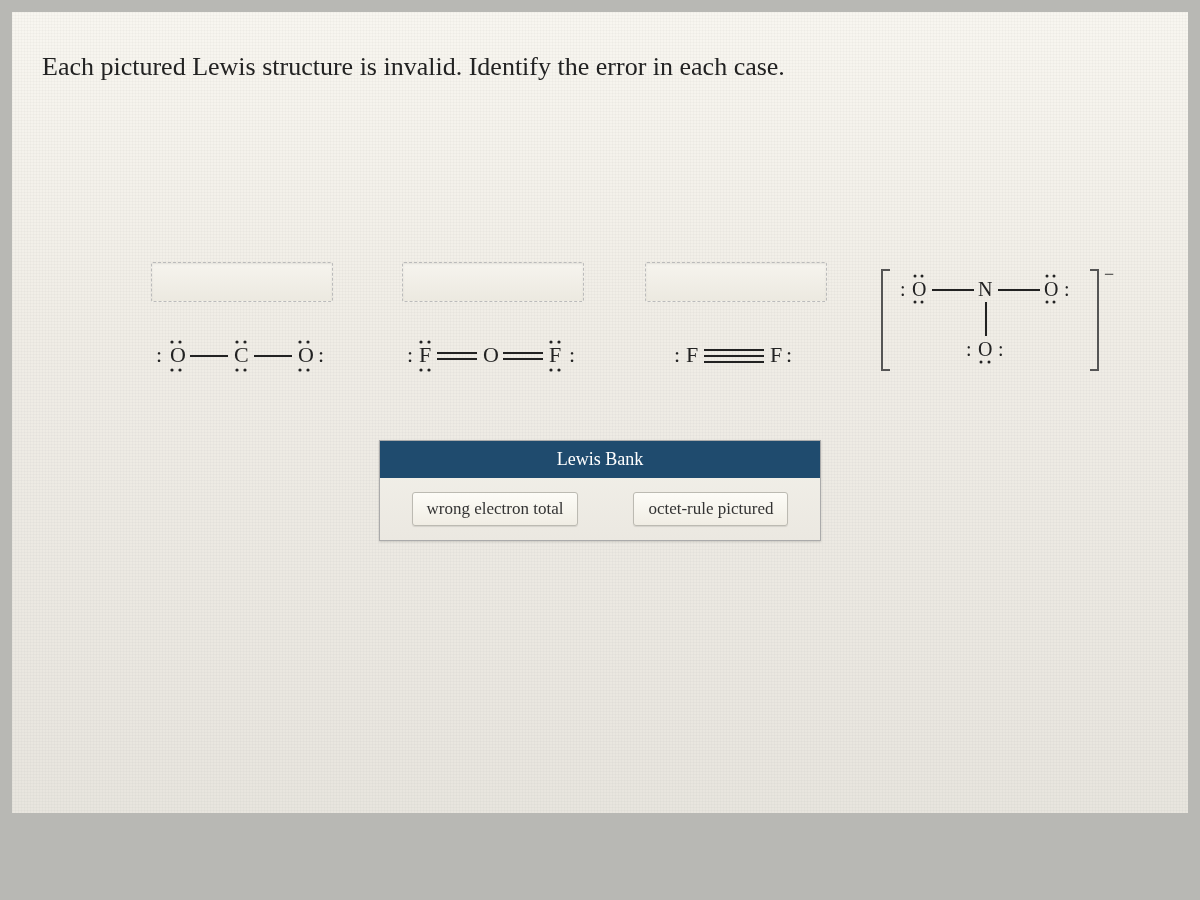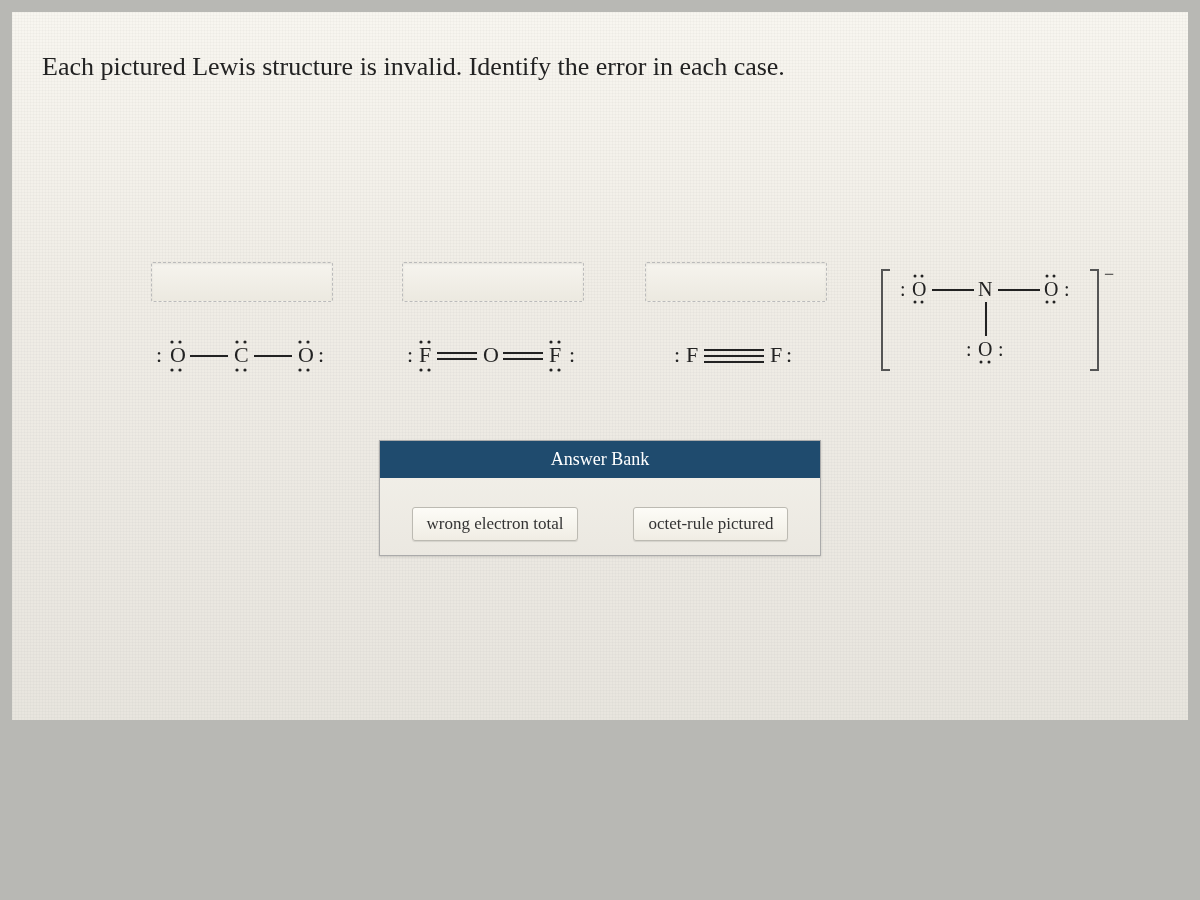--- a/index.html
+++ b/index.html
@@ -10,21 +10,21 @@
     width: 1200px;
     height: 900px;
     box-sizing: border-box;
     position: relative;
   }
   .page {
     background: linear-gradient(180deg, #f8f6f0 0%, #f0ede6 40%, #e8e5de 100%);
     margin: 12px;
     padding: 40px 30px 100px 30px;
     box-sizing: border-box;
-    height: 708px;
+    height: 801px;
     width: 1176px;
     position: relative;
     background-image:
       linear-gradient(90deg, rgba(0,0,0,0.02) 1px, transparent 1px),
       linear-gradient(180deg, rgba(0,0,0,0.02) 1px, transparent 1px),
       linear-gradient(180deg, #f8f6f0 0%, #f0ede6 40%, #e8e5de 100%);
     background-size: 3px 3px, 3px 3px, 100% 100%;
   }
   .instruction {
     font-size: 26px;
@@ -74,21 +74,20 @@
     text-align: center;
     font-family: Georgia, serif;
     font-size: 18px;
     padding: 8px 0;
   }
   .answer-bank-body {
     display: flex;
     justify-content: space-around;
     padding: 14px 10px;
     gap: 12px;
-    margin-top: 15px;
   }
   .chip {
     background: linear-gradient(#fdfcf7,#f0ede4);
     border: 1px solid #bcbab2;
     border-radius: 3px;
     padding: 6px 14px;
     font-size: 17px;
     color: #333;
     font-family: Georgia, serif;
     cursor: grab;
@@ -223,20 +222,20 @@
 
             <text x="226" y="20" font-size="18">−</text>
           </g>
         </svg>
       </div>
     </div>
 
   </div>
 
   <div class="answer-bank">
-    <div class="answer-bank-header">Answer Bank</div>
+    <div class="answer-bank-header">Lewis Bank</div>
     <div class="answer-bank-body">
       <div class="chip">wrong electron total</div>
       <div class="chip">octet-rule pictured</div>
     </div>
   </div>
 
 </div>
 
 </body></html>

